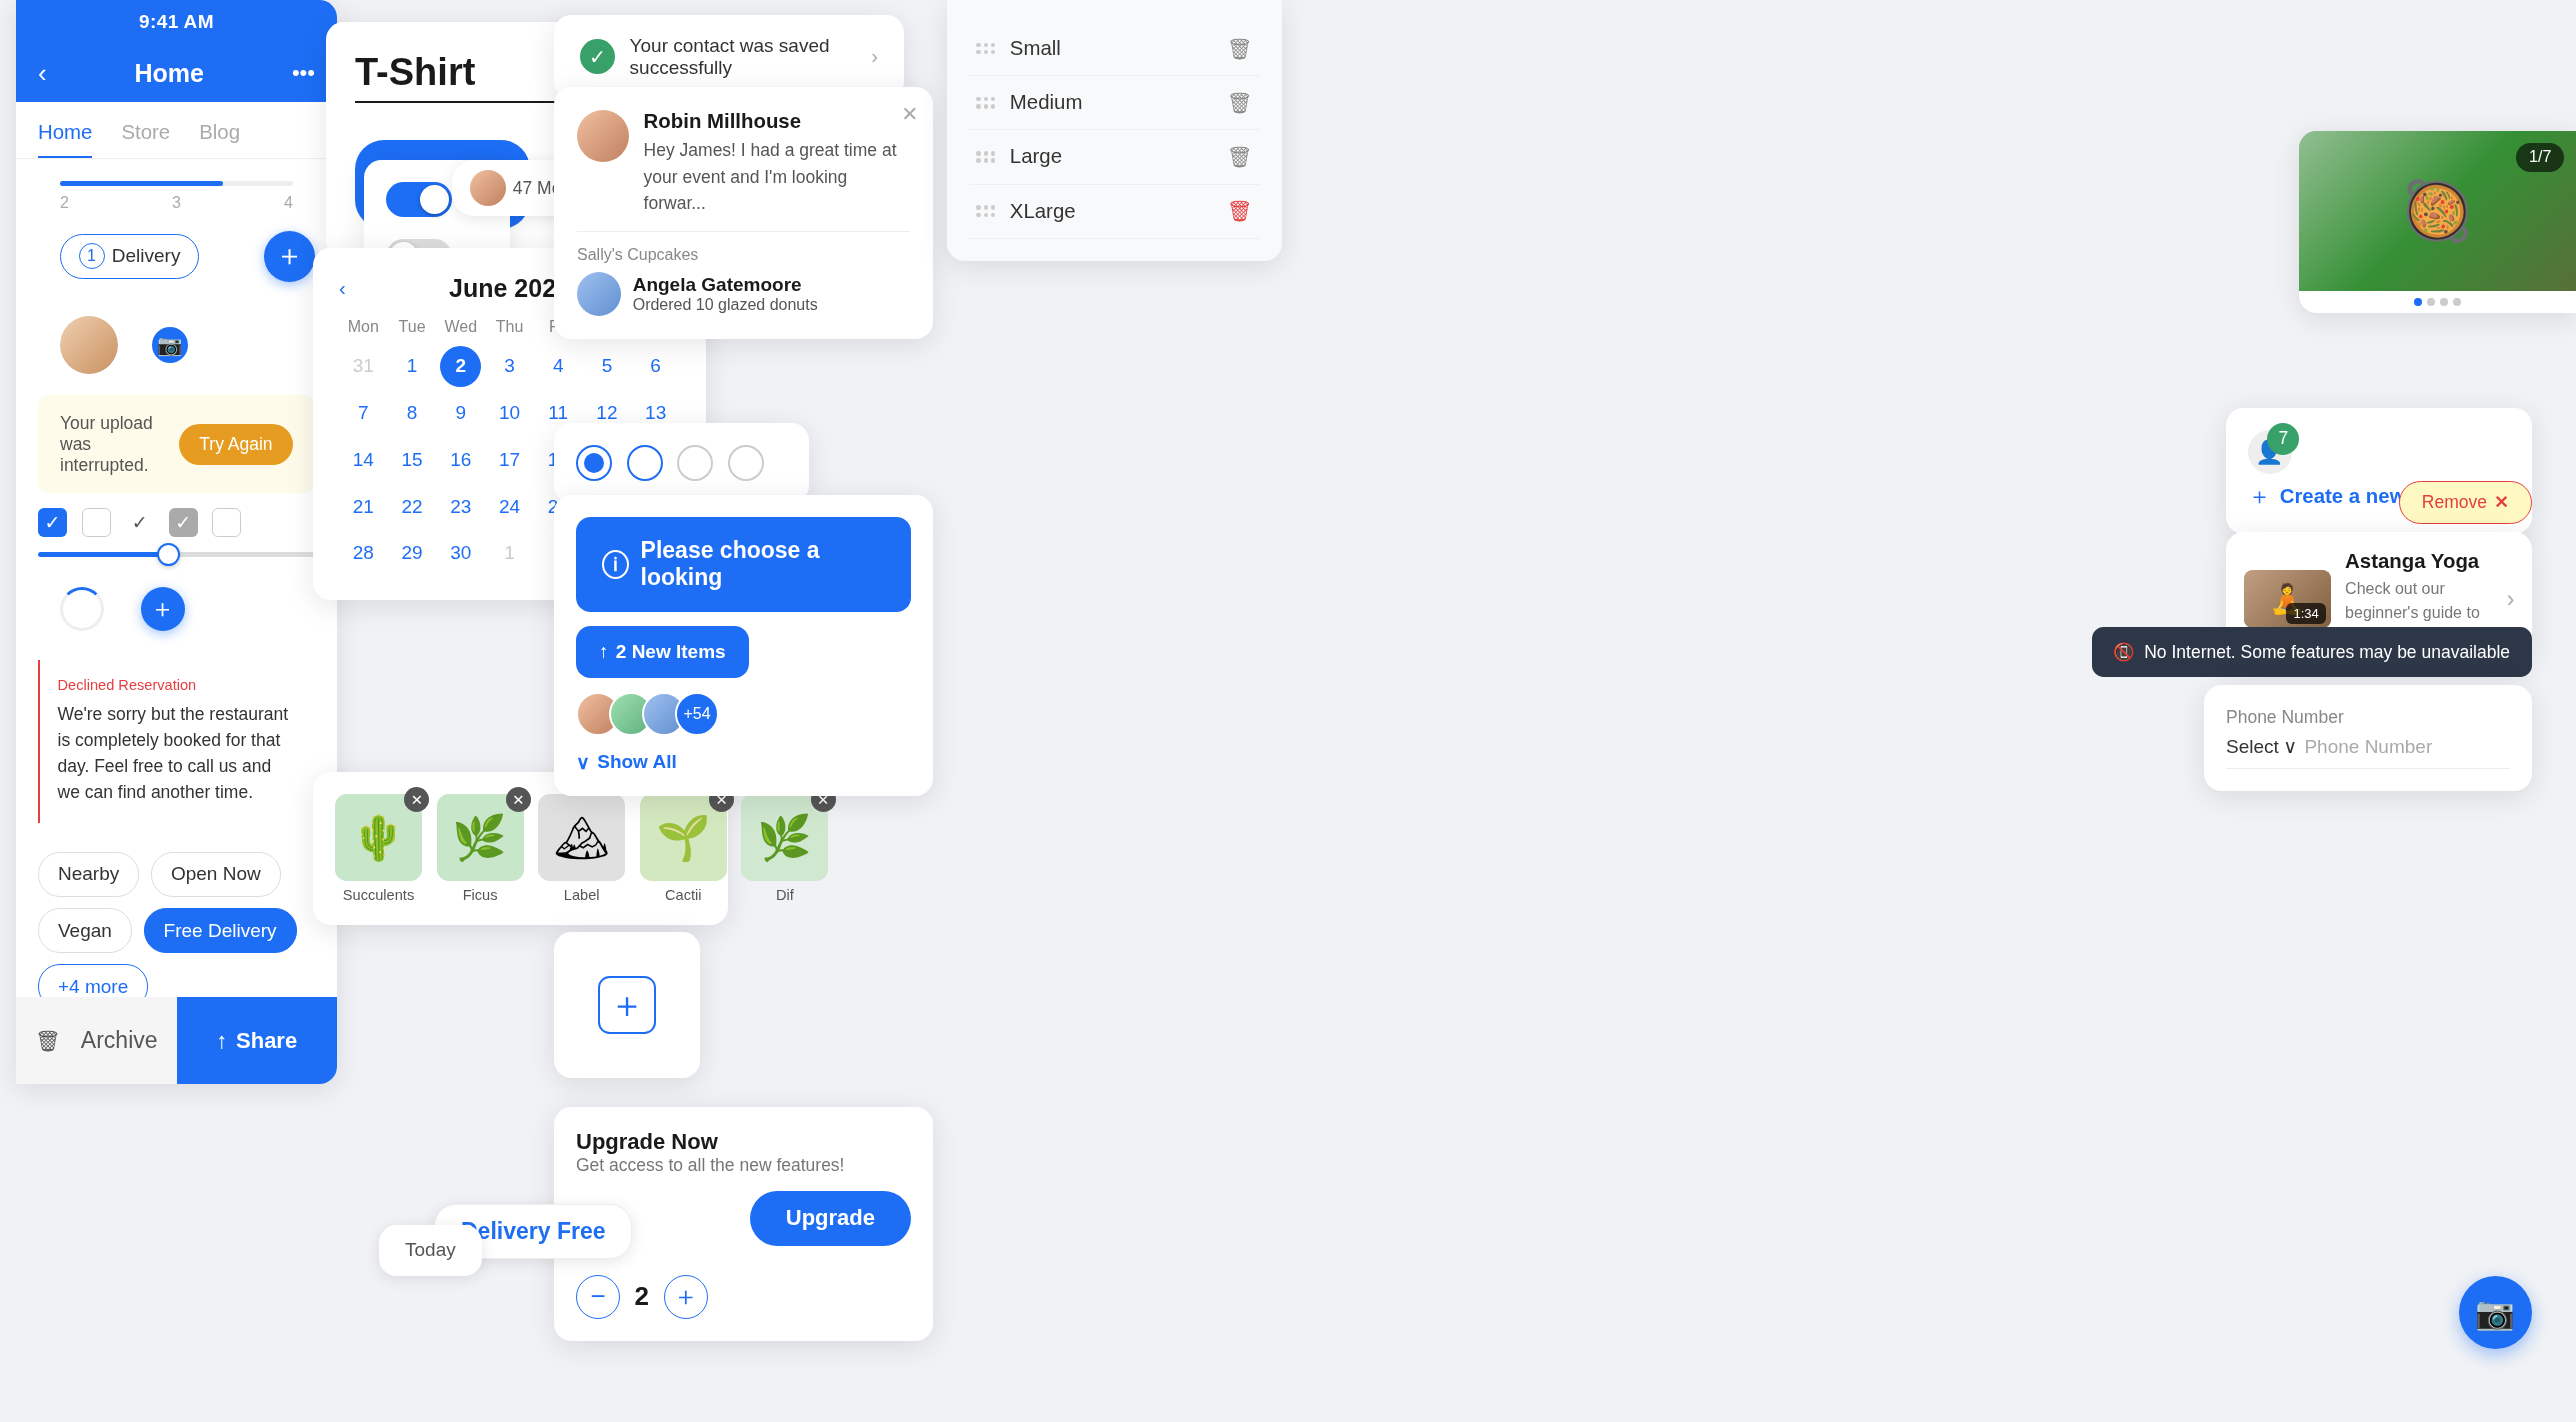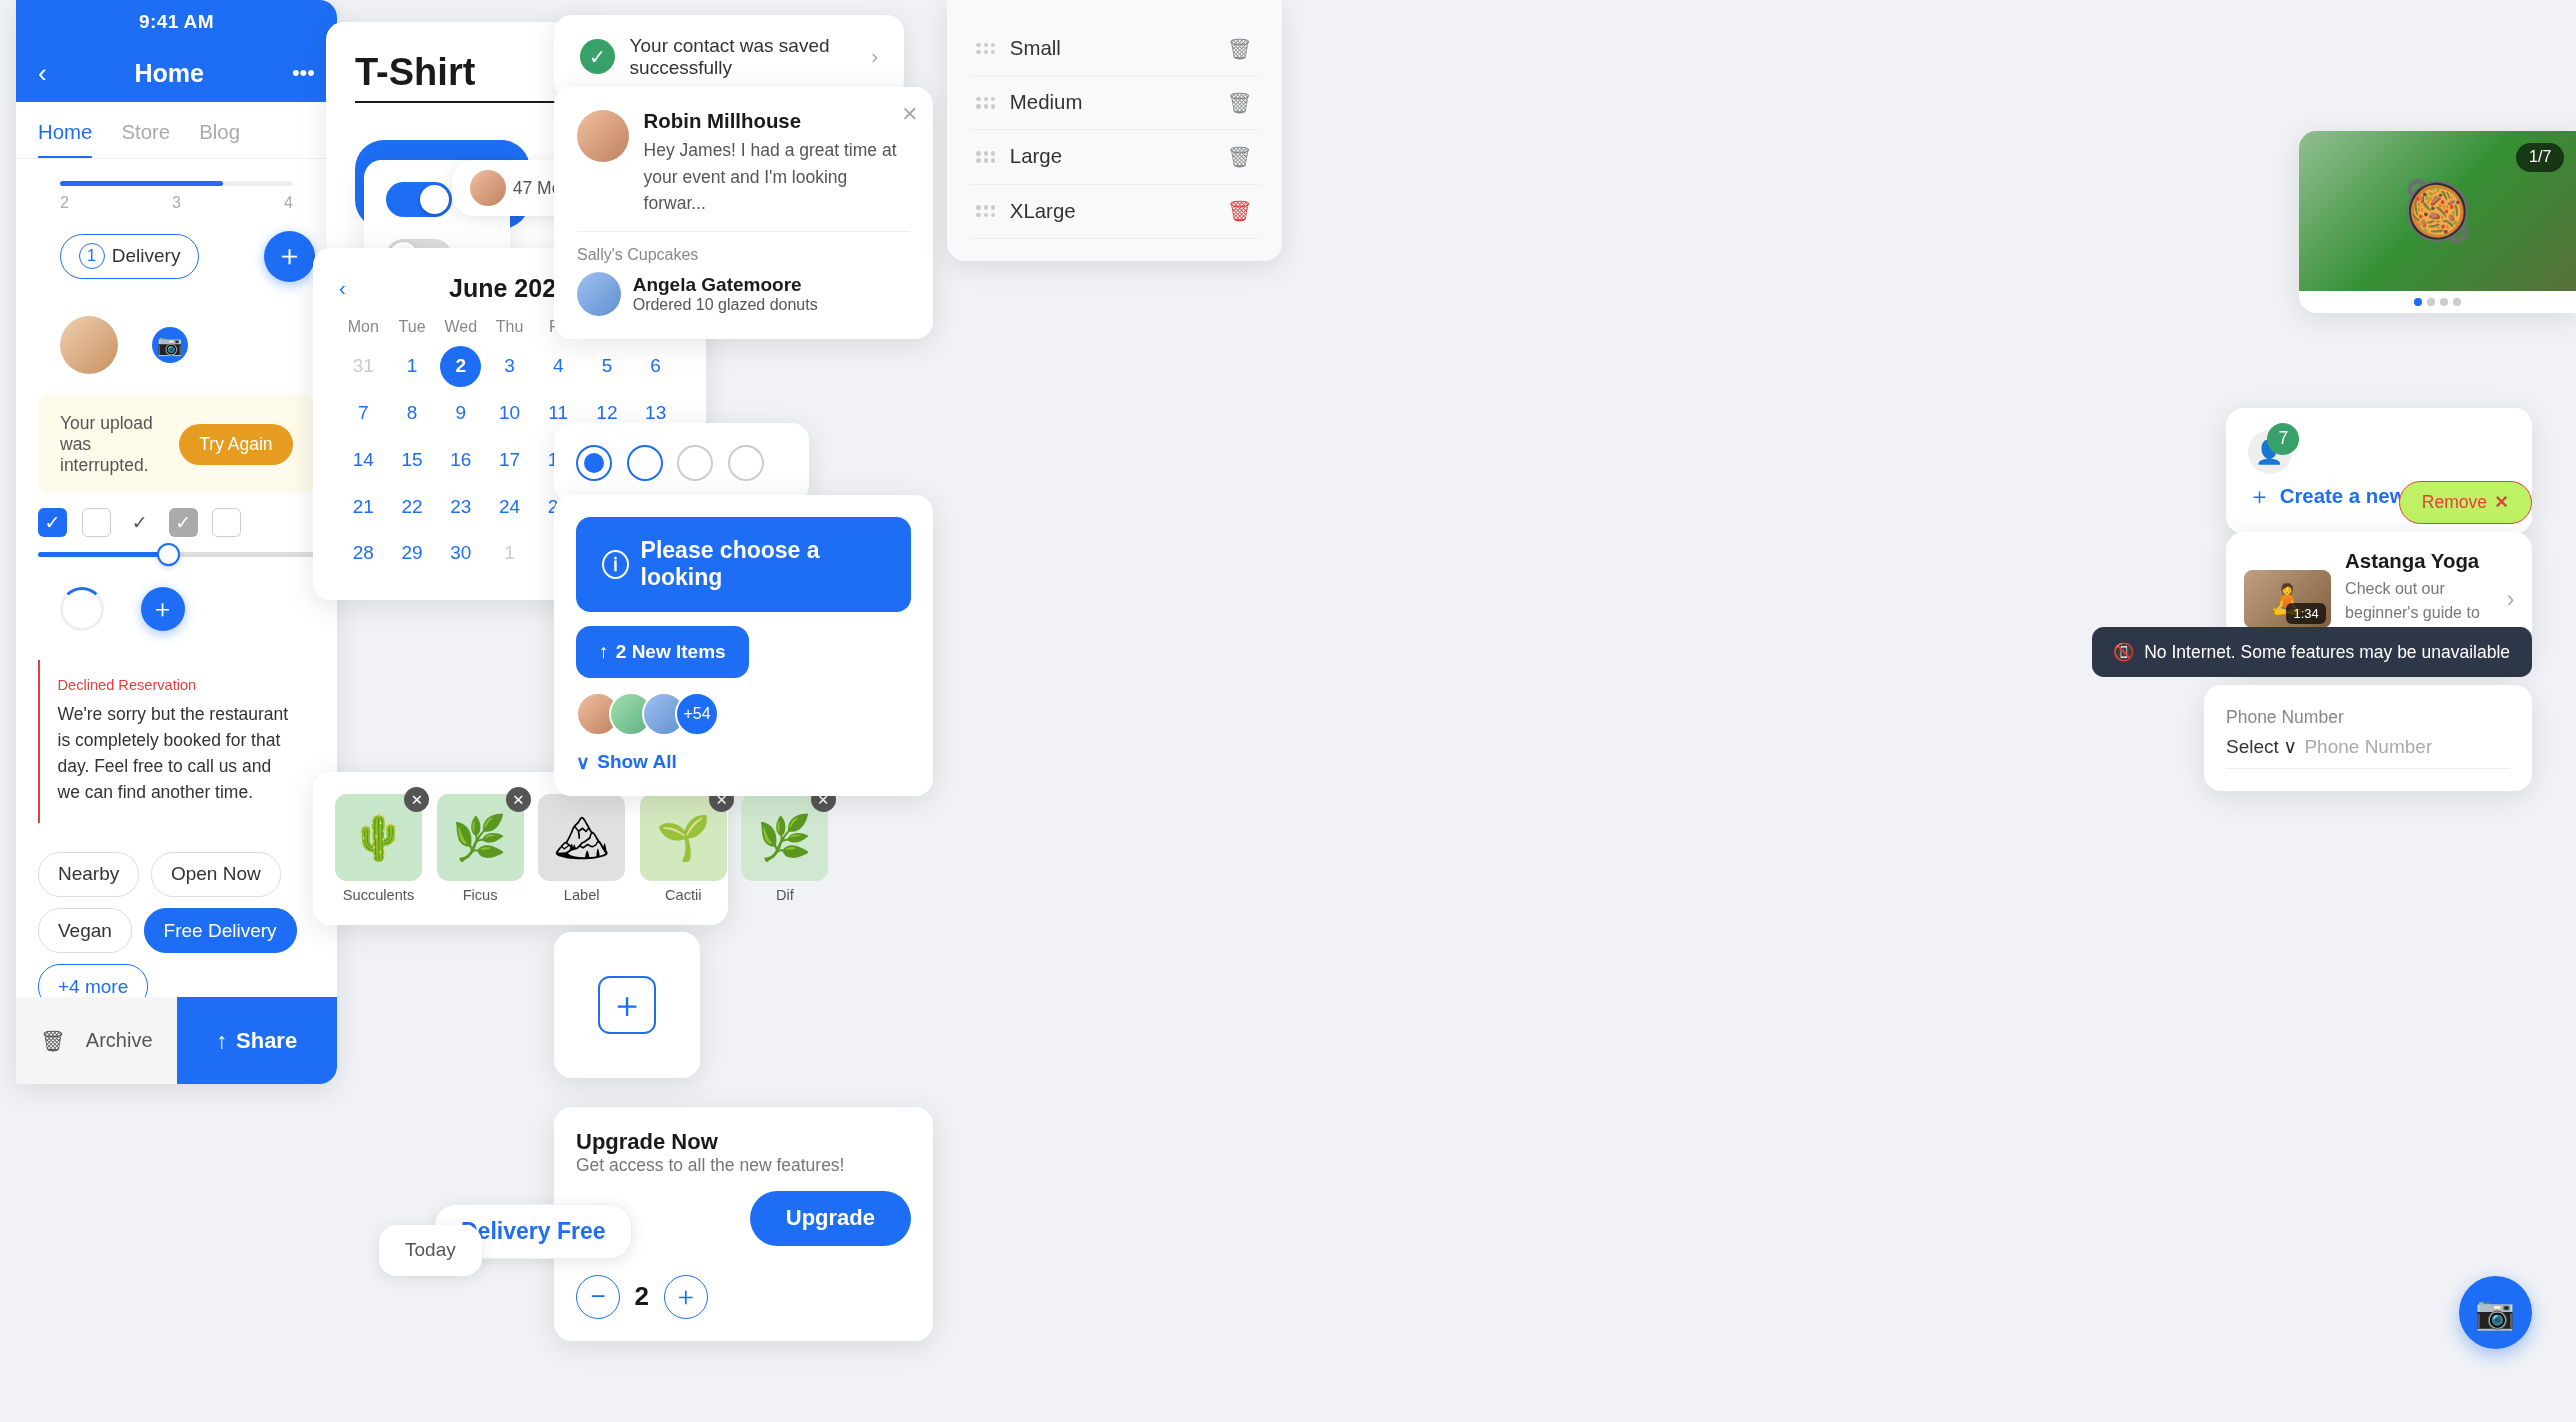--- a/index.html
+++ b/index.html
@@ -809,21 +809,21 @@
       right: 44px;
       top: 481px;
       border: 1.5px solid #e53e3e;
       color: #e53e3e;
       border-radius: 22px;
       padding: 10.2px 22px;
       font-size: 17.5px;
       display: flex;
       align-items: center;
       gap: 7.3px;
-      background: #bef264;
+      background: #fef9c3;
     }
 
     .yoga-panel {
       position: absolute;
       right: 44px;
       top: 532px;
       width: 306px;
       background: white;
       border-radius: 17.5px;
       padding: 17.5px;
@@ -1044,21 +1044,21 @@
     <div class="filter-tag">Nearby</div>
     <div class="filter-tag">Open Now</div>
     <div class="filter-tag">Vegan</div>
     <div class="filter-tag active">Free Delivery</div>
     <div class="filter-tag" style="color:#1d6ef5;border-color:#1d6ef5;">+4 more</div>
   </div>
 
   <div class="bottom-bar">
     <div class="bottom-bar-left">
       <span>🗑</span>
-      <span style="margin-left:20px;font-size:20px;">Archive</span>
+      <span style="margin-left:20px;font-size:23px;">Archive</span>
     </div>
     <div class="bottom-bar-right">
       <span>↑</span>
       <span>Share</span>
     </div>
   </div>
 
   <div style="position:absolute;left:80px;top:1324px;font-size:44px;font-weight:700;color:#1a1a1a;">Nearby</div>
 </div>
 

